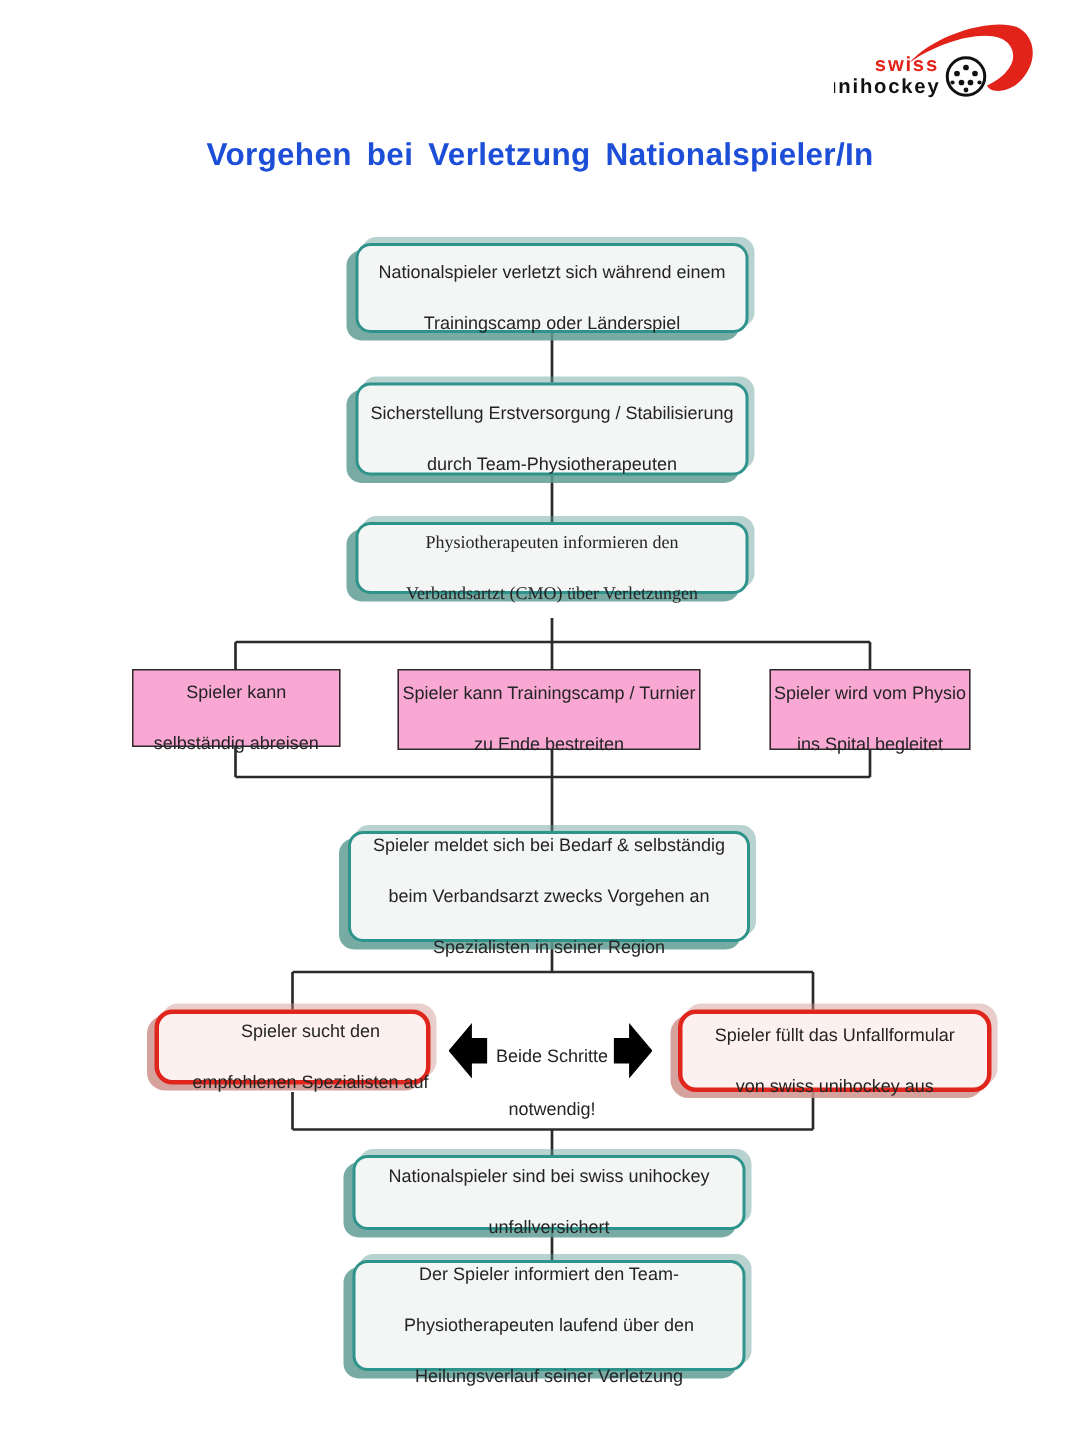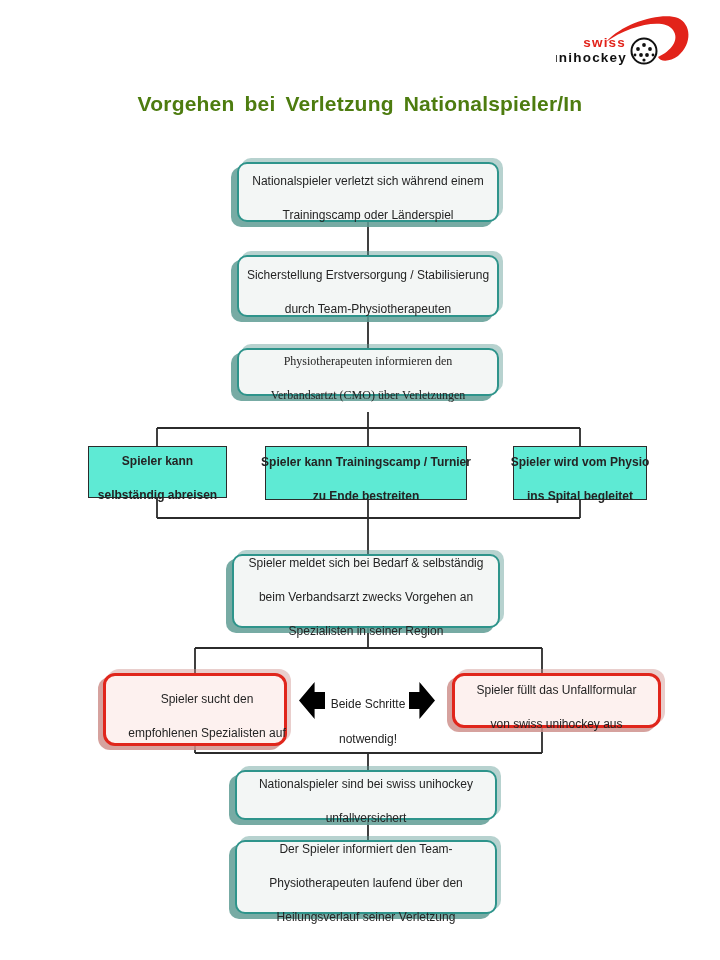--- a/index.html
+++ b/index.html
@@ -5,36 +5,36 @@
   html,body { margin:0; padding:0; background:#ffffff; }
   #canvas {
     position:relative; width:720px; height:960px; background:#ffffff;
     font-family:"Liberation Sans", sans-serif; color:#222; overflow:hidden;
   }
   
   #logo { position:absolute; left:556px; top:4px; width:160px; height:66px; }
   
   #title {
     position:absolute; left:0; top:92px; width:720px; text-align:center;
-    font-size:21px; font-weight:bold; color:#4d7c0f; word-spacing:4px; letter-spacing:0.2px;
+    font-size:21px; font-weight:bold; color:#1d4ed8; word-spacing:4px; letter-spacing:0.2px;
   }
   
   #connectors { position:absolute; left:0; top:0; width:720px; height:960px; z-index:0; }
   
   .node {
     position:absolute; z-index:2; display:flex; flex-direction:column;
     justify-content:center; align-items:center; text-align:center;
     font-size:12px; line-height:21px; color:#242424; box-sizing:border-box;
   }
   .line { display:block; white-space:nowrap;margin-top:13px; }
   .teal {
     background:#f3f6f5; border:2px solid #2e948b; border-radius:10px;
     box-shadow:-6px 5px 0 0 rgba(95,156,148,0.85), 4px -4px 0 0 rgba(95,156,148,0.45);
   }
-  .plain { background:#5eead4; border:1.5px solid #2b2b2b; border-radius:0;font-weight:bold; }
+  .plain { background:#f9a8d4; border:1.5px solid #2b2b2b; border-radius:0; }
   .red {
     background:#fdf1ef; border:3px solid #e0261c; border-radius:12px;
     box-shadow:-5px 4px 0 0 rgba(207,146,141,0.85), 4px -4px 0 0 rgba(207,146,141,0.45);
   }
   
   .block-arrow { position:absolute; z-index:2; background:#000; }
   #arrow-left {
     left:299px; top:682px; width:26px; height:37px;
     clip-path:polygon(0 50%, 60% 0, 60% 27%, 100% 27%, 100% 73%, 60% 73%, 60% 100%);
   }
@@ -47,21 +47,21 @@
     text-align:center; font-size:12px; line-height:22px; color:#242424;
   }
   
   #node-injury    { left:237px; top:162px; width:262px; height:60px; }
   #node-firstaid  { left:237px; top:255px; width:262px; height:62px; }
   #node-cmo       { left:237px; top:348px; width:262px; height:48px;font-family:Liberation Serif, serif; }
   #node-depart    { left:88px;  top:446px; width:139px; height:52px; }
   #node-finish    { left:265px; top:446px; width:202px; height:54px; }
   #node-hospital  { left:513px; top:446px; width:134px; height:54px; }
   #node-contact   { left:232px; top:554px; width:268px; height:74px; }
-  #node-specialist{ left:103px; top:673px; width:184px; height:73px;padding-left:24px; }
+  #node-specialist{ left:103px; top:673px; width:184px; height:50px;padding-left:24px; }
   #node-form      { left:452px; top:673px; width:209px; height:55px; }
   #node-insured   { left:235px; top:770px; width:262px; height:50px; }
   #node-update    { left:235px; top:840px; width:262px; height:74px; }
   
   .logo-word { font-weight:bold; letter-spacing:1.2px; }
 </style>
 </head>
 <body>
 
 <div id="canvas">

